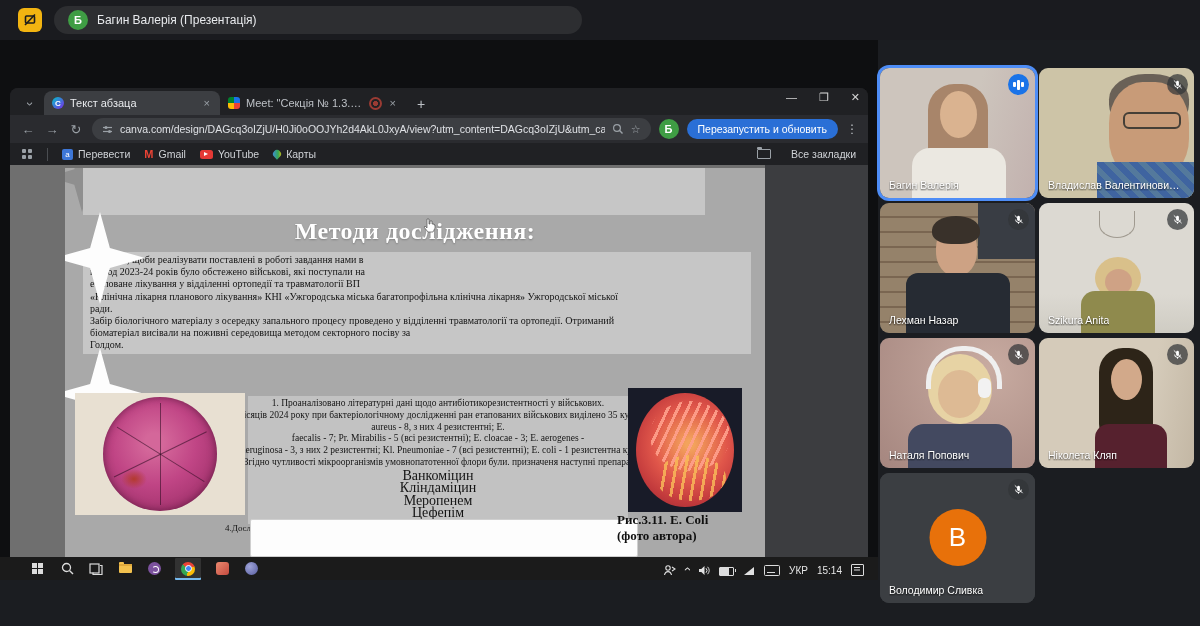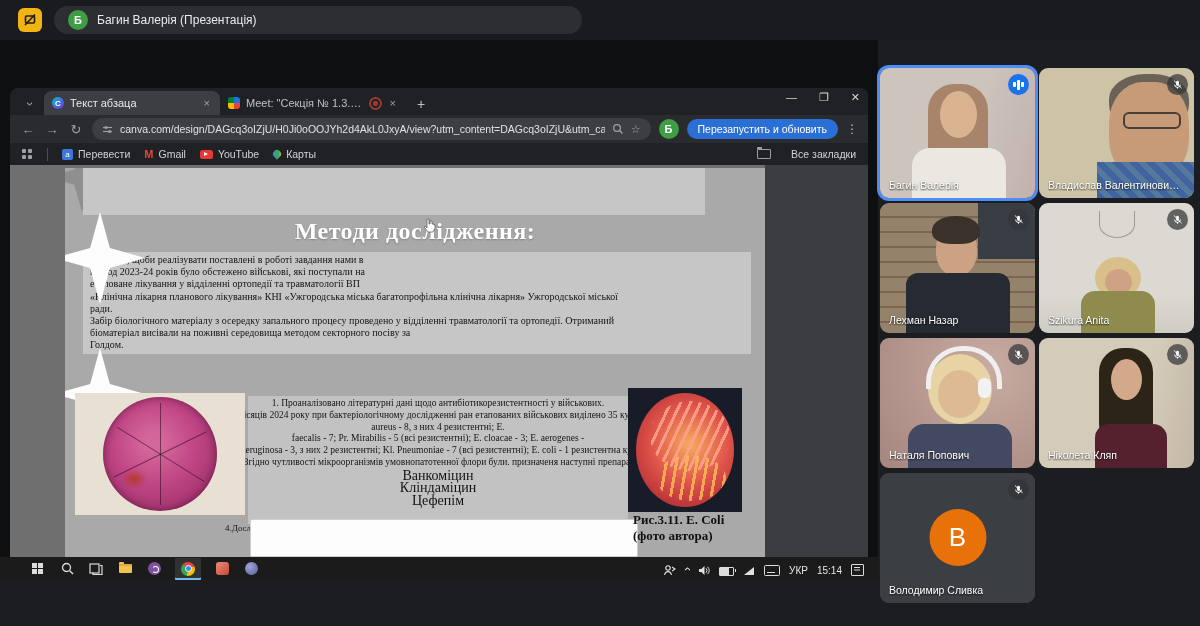--- a/index.html
+++ b/index.html
@@ -95,21 +95,21 @@
   .photo-right{position:absolute;left:563px;top:220px;width:114px;height:124px;background:#181b28;overflow:hidden}
   .dish-red{position:absolute;left:8px;top:5px;width:98px;height:114px;border-radius:50%;
             background:radial-gradient(circle at 55% 45%,#f3a35c 5%,#e0564a 45%,#c23a3c 70%,#8e2430);overflow:hidden}
   .dish-red .streaks{position:absolute;left:14px;top:8px;width:80px;height:70px;
             background:repeating-linear-gradient(115deg,rgba(255,160,140,.9) 0 3px,rgba(255,160,140,0) 3px 9px);
             border-radius:50%}
   .dish-red .streaks2{top:62px;left:20px;height:46px;width:70px;
             background:repeating-linear-gradient(100deg,rgba(250,190,90,.8) 0 3px,rgba(250,190,90,0) 3px 10px)}
   .caption{position:absolute;font-size:12.5px;font-weight:bold;color:#101010;text-align:center;line-height:15px}
   .cap-left{left:0;top:342px;width:190px}
-  .cap-right{left:568px;top:344px;width:132px;text-align:left;font-size:13px;line-height:16px}
+  .cap-right{left:552px;top:344px;width:132px;text-align:left;font-size:13px;line-height:16px}
   .research-note{position:absolute;left:160px;top:355px;font-size:9px}
   .white-box{position:absolute;left:185px;top:351px;width:388px;height:38px;background:#fdfdfd;border:1px solid #cfcfcf;border-radius:2px;box-sizing:border-box}
   .hand-cursor{position:absolute;left:358px;top:50px}
 
   
   .taskbar{position:absolute;left:0;top:557px;width:878px;height:23px;background:#1b1b1b;display:flex;align-items:center}
   .tb-left{display:flex;align-items:center;gap:13px;padding-left:30px}
   .tb-ic{width:16px;height:16px;display:flex;align-items:center;justify-content:center;position:relative}
   .ic-start{width:12px;height:12px;display:grid;grid-template-columns:5px 5px;grid-template-rows:5px 5px;gap:1px}
   .ic-start i{background:#dcdcdc}
@@ -298,20 +298,21 @@
       <div class="box concl-box">
         <div class="concl-text prel">1. Проаналізовано літературні дані щодо антибіотикорезистентності у військових.
 2. За 9 місяців 2024 року при бактеріологічному дослідженні ран етапованих військових виділено 35 культур: St.
 aureus - 8, з них 4 резистентні; E.
 faecalis - 7; Pr. Mirabilis - 5 (всі резистентні); E. cloacae - 3; E. aerogenes -
 1; Ps. Aeruginosa - 3, з них 2 резистентні; Kl. Pneumoniae - 7 (всі резистентні); E. coli - 1 резистентна культура.
 3. Згідно чутливості мікроорганізмів умовнопатотенної флори були. призначеня наступні препарати:</div>
         <div class="drugs">
           <div>Ванкоміцин</div>
           <div>Кліндаміцин</div>
+          <div>Меропенем</div>
           <div>Цефепім</div>
         </div>
       </div>
       <div class="photo-left">
         <div class="dish-pink">
           <div class="ln"></div>
           <div class="ln ln2"></div>
           <div class="ln ln3"></div>
           <div class="blob"></div>
         </div>

